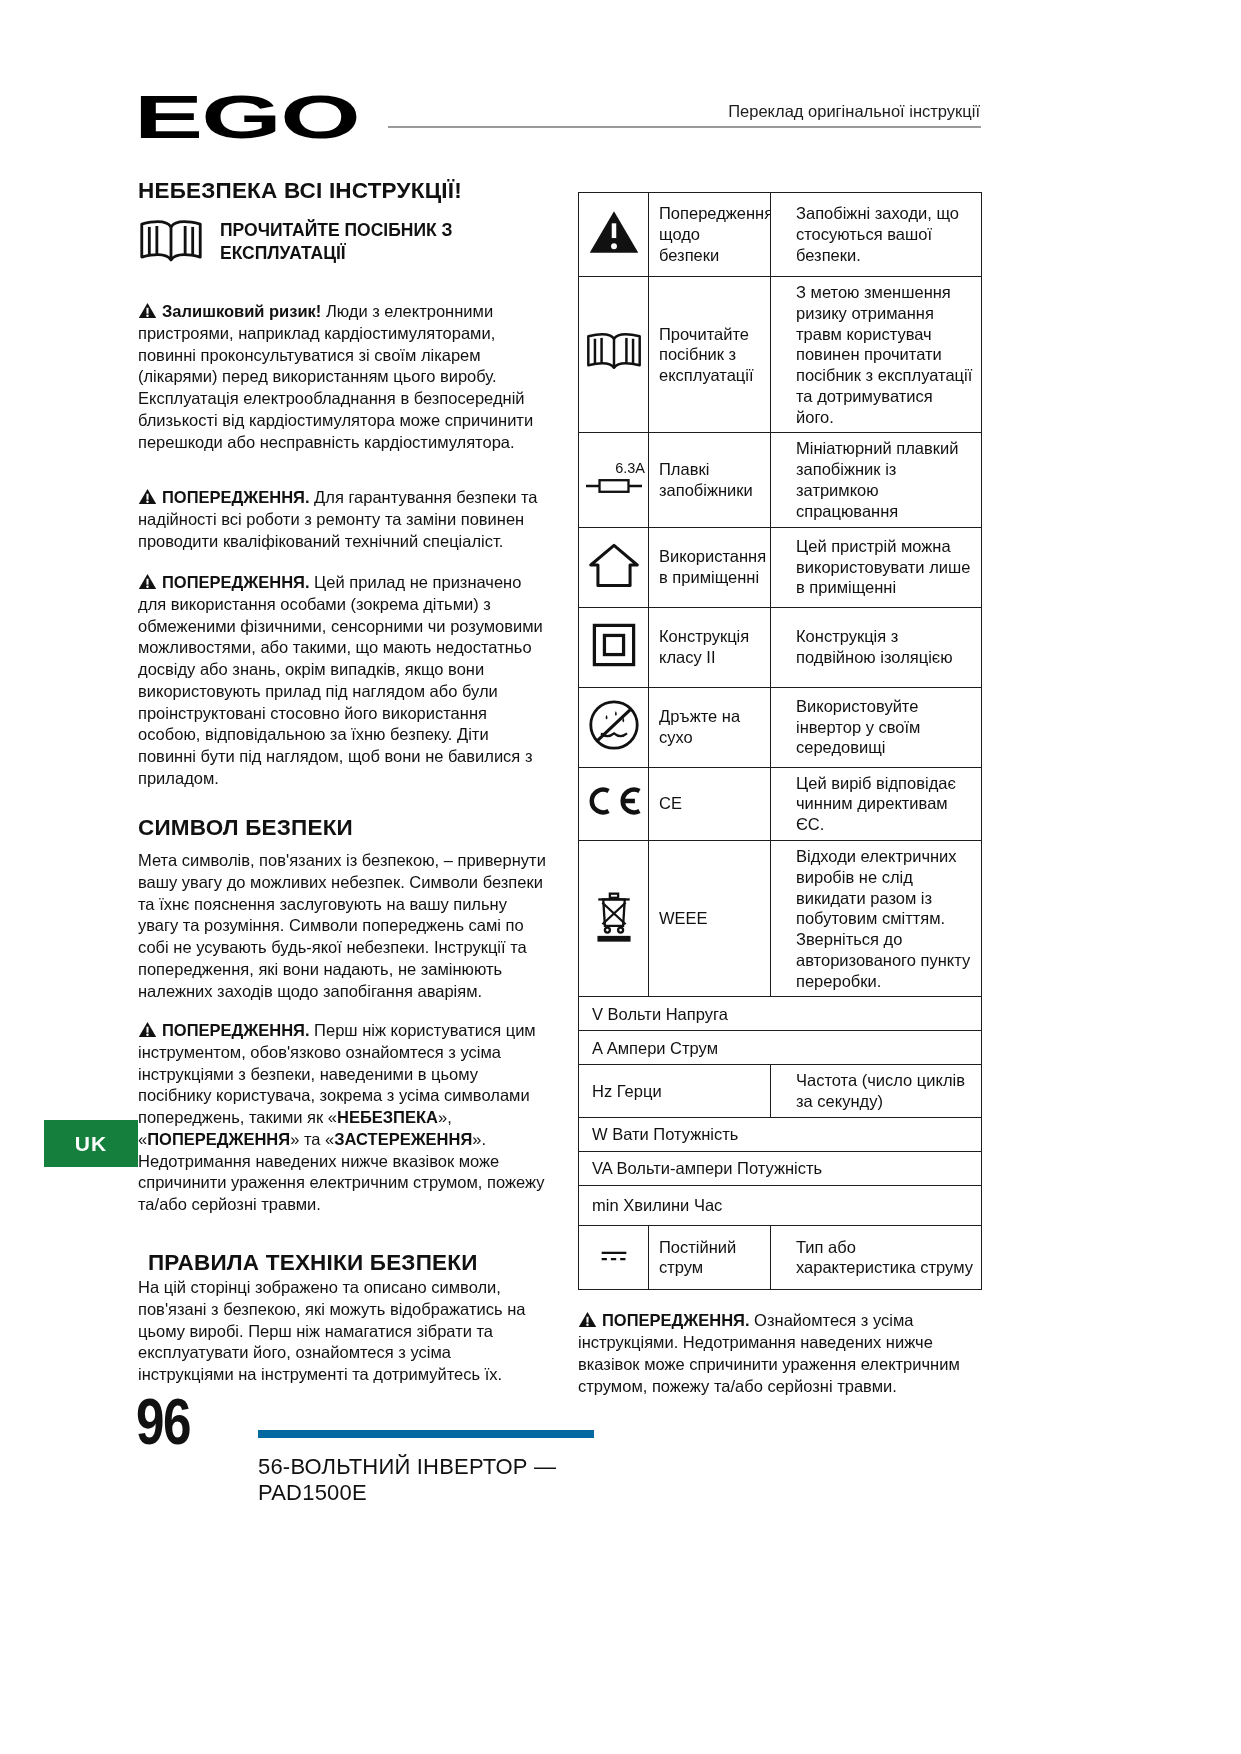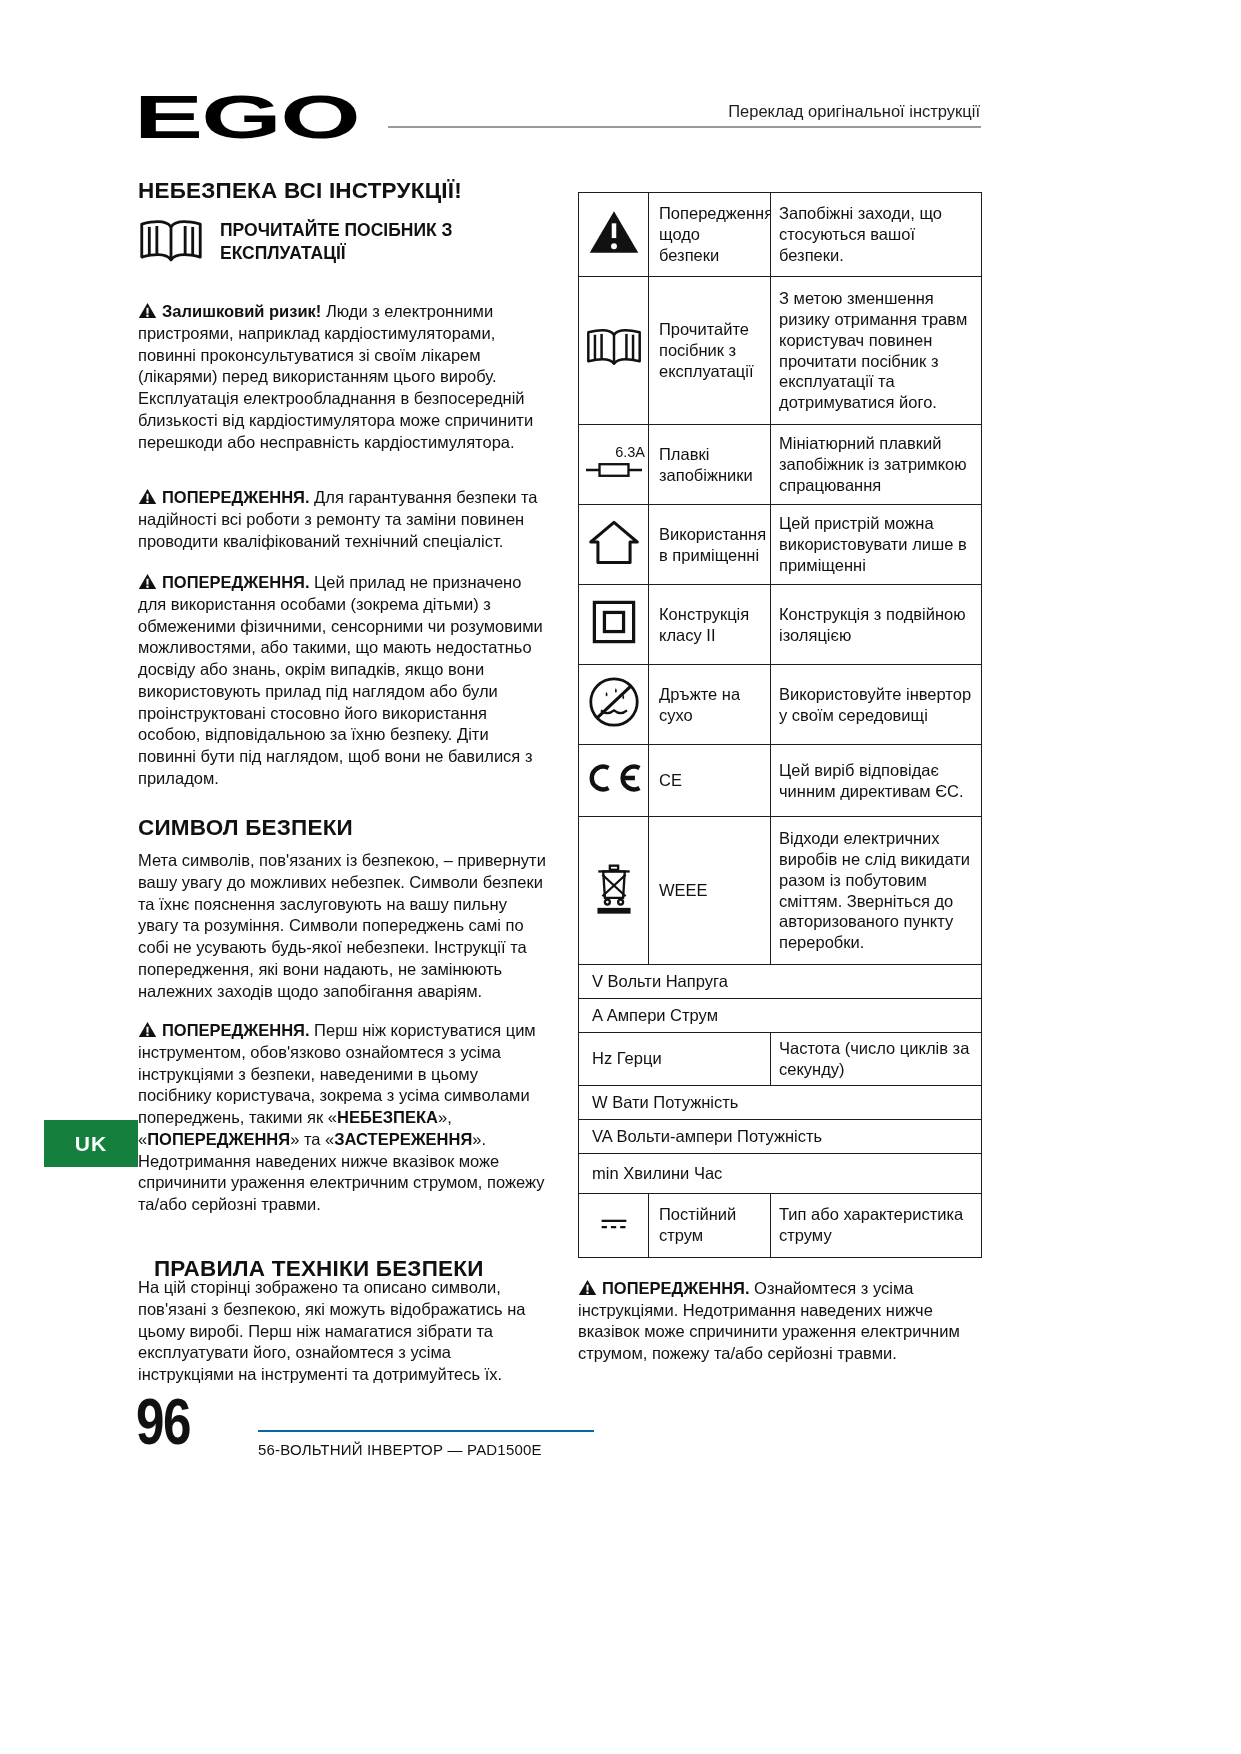--- a/index.html
+++ b/index.html
@@ -33,34 +33,34 @@
   .book-svg{width:66px;height:48px;flex:0 0 auto}
 
   .wicon{width:19px;height:17px;margin-right:5px;vertical-align:-2px;display:inline-block}
 
   
   .rc{position:absolute;left:578px;top:192px;width:403px}
   .symtable{border-collapse:collapse;table-layout:fixed;width:403px;font-size:16.5px;line-height:1.26;color:#111}
   .symtable td{border:1.6px solid #1d1d1d;vertical-align:middle;padding:5px 8px;overflow:hidden}
   td.sym{text-align:center;padding:4px 3px}
   td.nm{padding-left:10px}
-  td.ds{padding-left:8px;padding-right:8px}
+  td.ds{padding-left:25px;padding-right:8px}
   td.merged{padding-left:13px}
   tr.h84{height:84px} tr.h148{height:148px} tr.h80{height:80px} tr.h72{height:72px}
   tr.h34{height:34px} tr.h48{height:48px} tr.h40{height:40px} tr.h32{height:32px} tr.h64{height:64px}
   .fuse-label{font-size:14.5px;text-align:right;padding-left:4px;line-height:1.1}
   .rc-warning{margin-top:20px;font-size:16.5px;line-height:1.33}
 
   
   .uk-tab{position:absolute;left:44px;top:1120px;width:94px;height:47px;background:#15803d;color:#fff;
           display:flex;align-items:center;justify-content:center;font-weight:bold;font-size:21px;letter-spacing:1px}
   .pagenum{position:absolute;left:136px;top:1390px;font-size:64px;font-weight:900;line-height:1;
            transform:scaleX(.8);transform-origin:left top;letter-spacing:-2px}
-  .footline{position:absolute;left:258px;top:1430px;width:336px;border-top:2px solid #0369a1;
-            padding-top:9px;font-size:15px;letter-spacing:.2px}
+  .footline{position:absolute;left:258px;top:1430px;width:336px;border-top:8px solid #0369a1;
+            padding-top:16px;font-size:22px;letter-spacing:.2px}
 </style>
 </head>
 <body>
 
 <div class="page">
 
   <div class="logo">
     <svg width="240" height="62" viewBox="0 0 240 62">
       <text x="0" y="52" font-size="62" font-weight="900" letter-spacing="-1" textLength="225" lengthAdjust="spacingAndGlyphs" fill="#000">EGO</text>
     </svg>
@@ -113,21 +113,21 @@
   <p class="lc" id="lc-sym-intro">Мета символів, пов'язаних із безпекою, – привернути вашу увагу до можливих небезпек. Символи безпеки та їхнє пояснення заслуговують на вашу пильну увагу та розуміння. Символи попереджень самі по собі не усувають будь-якої небезпеки. Інструкції та попередження, які вони надають, не замінюють належних заходів щодо запобігання аваріям.</p>
 
   <p class="lc" id="lc-warn3">
     <svg class="wicon" viewBox="0 0 24 21">
       <path d="M12 1 L23 20 L1 20 Z" fill="#111"></path>
         <rect x="10.7" y="7" width="2.6" height="7.5" fill="#fff"></rect>
         <circle cx="12" cy="17.2" r="1.6" fill="#fff"></circle>
     </svg><span><strong>ПОПЕРЕДЖЕННЯ.</strong><span> Перш ніж користуватися цим інструментом, обов'язково ознайомтеся з усіма інструкціями з безпеки, наведеними в цьому посібнику користувача, зокрема з усіма символами попереджень, такими як «</span><strong>НЕБЕЗПЕКА</strong><span>», «</span><strong>ПОПЕРЕДЖЕННЯ</strong><span>» та «</span><strong>ЗАСТЕРЕЖЕННЯ</strong><span>». Недотримання наведених нижче вказівок може спричинити ураження електричним струмом, пожежу та/або серйозні травми.</span></span>
   </p>
 
-  <h2 class="lc sec-title" id="lc-rules-head" style="margin:16px">ПРАВИЛА ТЕХНІКИ БЕЗПЕКИ</h2>
+  <h2 class="lc sec-title" id="lc-rules-head" style="margin:10px">ПРАВИЛА ТЕХНІКИ БЕЗПЕКИ</h2>
 
   <p class="lc" id="lc-rules-text">На цій сторінці зображено та описано символи, пов'язані з безпекою, які можуть відображатись на цьому виробі. Перш ніж намагатися зібрати та експлуатувати його, ознайомтеся з усіма інструкціями на інструменті та дотримуйтесь їх.</p>
 
   <div class="rc">
     <table class="symtable">
       <colgroup>
           <col style="width:70px">
           <col style="width:122px">
           <col style="width:211px">
         </colgroup>

